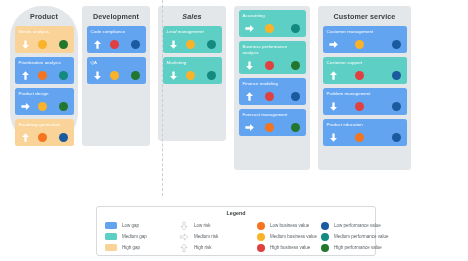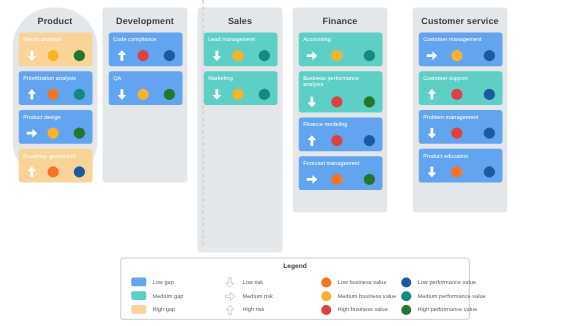--- a/index.html
+++ b/index.html
@@ -209,21 +209,21 @@
               <svg viewBox="0 0 24 24" style="transform:rotate(90deg)">
                 <path d="M3 9.5 L13 9.5 L13 4.5 L21.5 12 L13 19.5 L13 14.5 L3 14.5 Z" fill="#ffffff" stroke="none" stroke-width="0" stroke-linejoin="round"></path>
               </svg>
             </div>
             <div class="dot biz bv-medium"></div>
             <div class="dot perf pv-high"></div>
           </div>
         </div>
       </div>
     </div>
-    <div class="column" style="left: 158px; width: 68px; height: 196px;">
+    <div class="column" style="left: 158px; width: 68px; height: 135px; font-style: italic;">
       <div class="col-title">Sales</div>
       <div class="cards">
         <div class="card gap-medium">
           <div class="card-title">Lead management</div>
           <div class="markers">
             <div class="arrow">
               <svg viewBox="0 0 24 24" style="transform:rotate(90deg)">
                 <path d="M3 9.5 L13 9.5 L13 4.5 L21.5 12 L13 19.5 L13 14.5 L3 14.5 Z" fill="#ffffff" stroke="none" stroke-width="0" stroke-linejoin="round"></path>
               </svg>
             </div>
@@ -239,21 +239,20 @@
                 <path d="M3 9.5 L13 9.5 L13 4.5 L21.5 12 L13 19.5 L13 14.5 L3 14.5 Z" fill="#ffffff" stroke="none" stroke-width="0" stroke-linejoin="round"></path>
               </svg>
             </div>
             <div class="dot biz bv-medium"></div>
             <div class="dot perf pv-medium"></div>
           </div>
         </div>
       </div>
     </div>
     <div class="column" style="left: 234px; width: 76px; height: 164px;">
-      <div class="col-title">Finance</div>
       <div class="cards">
         <div class="card gap-medium">
           <div class="card-title">Accounting</div>
           <div class="markers">
             <div class="arrow">
               <svg viewBox="0 0 24 24" style="transform:rotate(0deg)">
                 <path d="M3 9.5 L13 9.5 L13 4.5 L21.5 12 L13 19.5 L13 14.5 L3 14.5 Z" fill="#ffffff" stroke="none" stroke-width="0" stroke-linejoin="round"></path>
               </svg>
             </div>
             <div class="dot biz bv-medium"></div>
@@ -291,21 +290,21 @@
               <svg viewBox="0 0 24 24" style="transform:rotate(0deg)">
                 <path d="M3 9.5 L13 9.5 L13 4.5 L21.5 12 L13 19.5 L13 14.5 L3 14.5 Z" fill="#ffffff" stroke="none" stroke-width="0" stroke-linejoin="round"></path>
               </svg>
             </div>
             <div class="dot biz bv-low"></div>
             <div class="dot perf pv-high"></div>
           </div>
         </div>
       </div>
     </div>
-    <div class="column" style="left: 330px; width: 76px; height: 164px;">
+    <div class="column" style="left: 318px; width: 93px; height: 164px;">
       <div class="col-title">Customer service</div>
       <div class="cards">
         <div class="card gap-low">
           <div class="card-title">Customer management</div>
           <div class="markers">
             <div class="arrow">
               <svg viewBox="0 0 24 24" style="transform:rotate(0deg)">
                 <path d="M3 9.5 L13 9.5 L13 4.5 L21.5 12 L13 19.5 L13 14.5 L3 14.5 Z" fill="#ffffff" stroke="none" stroke-width="0" stroke-linejoin="round"></path>
               </svg>
             </div>

